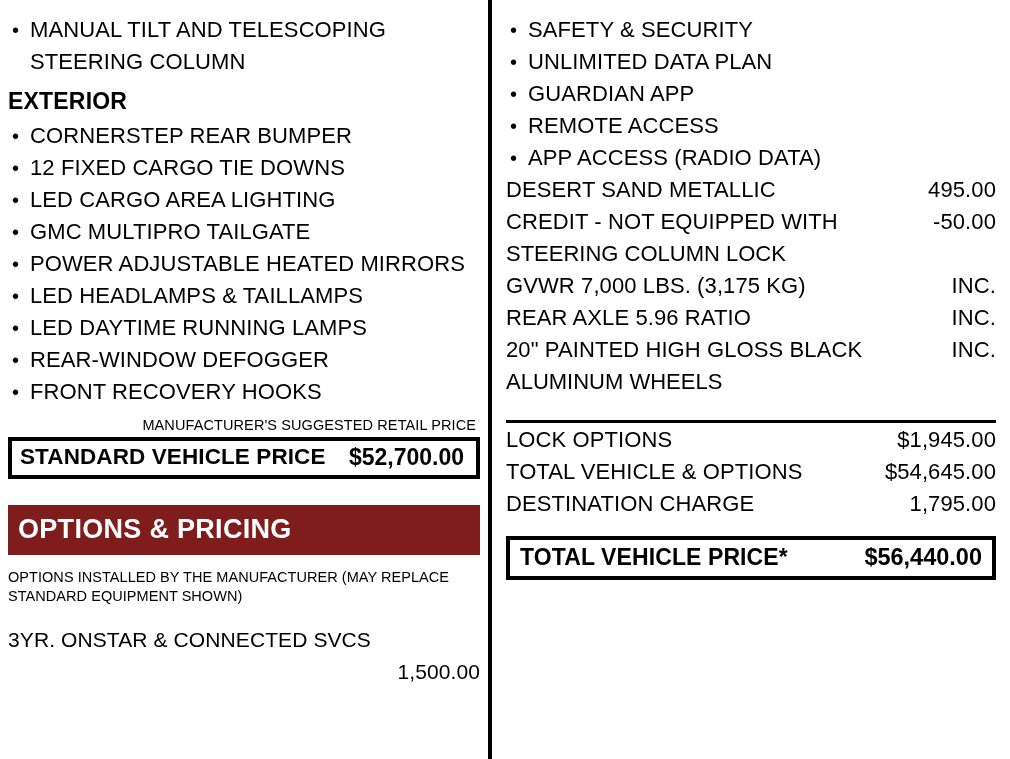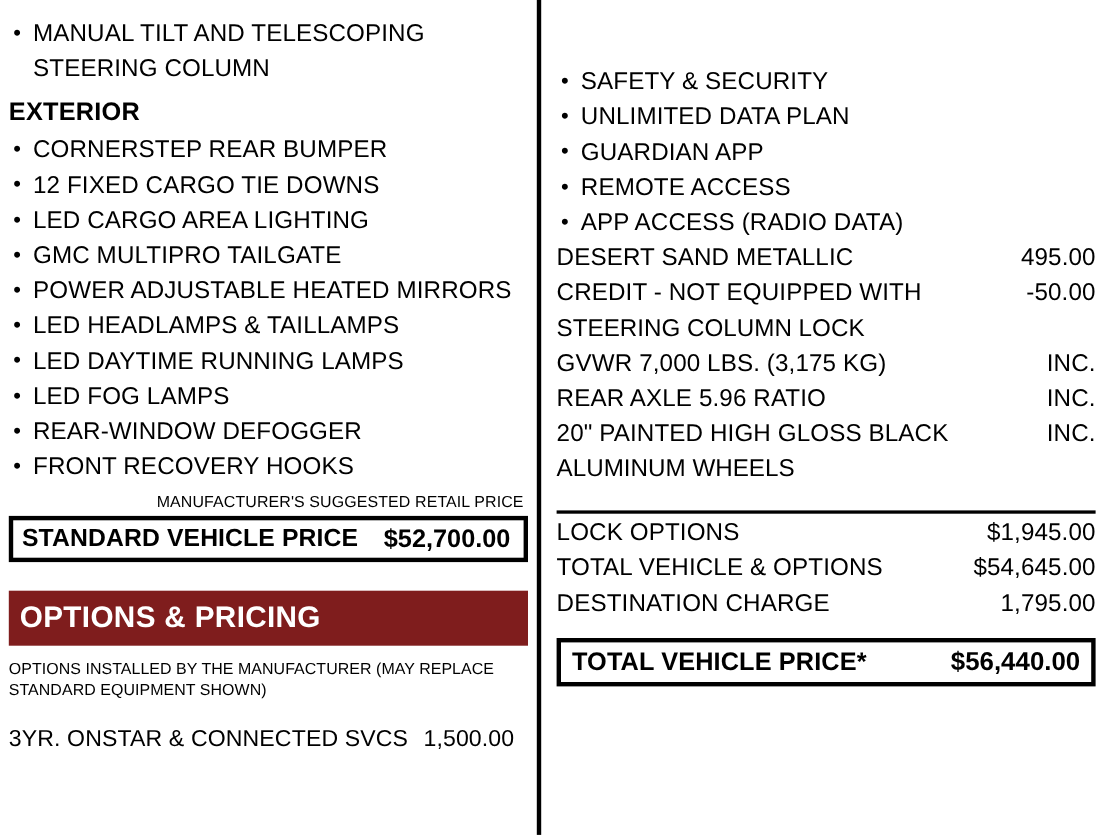--- a/index.html
+++ b/index.html
@@ -30,21 +30,20 @@
     padding: 0 8px 0 8px;
   }
   .divider {
     width: 4px;
     background: #000000;
     flex: 0 0 4px;
   }
   .col-right {
     width: 514px;
     padding: 0 10px 0 14px;
-    margin-top: 44px;
   }
 
   ul.feature-list {
     list-style: none;
     margin: 0;
     padding: 0;
   }
   ul.feature-list li {
     position: relative;
     padding-left: 22px;
@@ -114,20 +113,21 @@
     line-height: 19px;
     margin-top: 13px;
     letter-spacing: 0.05px;
   }
 
   .opt-row {
     display: flex;
     font-size: 21px;
     line-height: 32px;
     letter-spacing: 0.1px;
+    flex-direction: column;
   }
   .opt-row .amt {
     text-align: right;
     white-space: nowrap;
     padding-left: 14px;
   }
   .opt-row .desc {
     white-space: nowrap;
   }
   .opt-first {
@@ -200,21 +200,20 @@
     <div class="section-head">EXTERIOR</div>
 
     <ul class="feature-list">
       <li>CORNERSTEP REAR BUMPER</li>
       <li>12 FIXED CARGO TIE DOWNS</li>
       <li>LED CARGO AREA LIGHTING</li>
       <li>GMC MULTIPRO TAILGATE</li>
       <li>POWER ADJUSTABLE HEATED MIRRORS</li>
       <li>LED HEADLAMPS &amp; TAILLAMPS</li>
       <li>LED DAYTIME RUNNING LAMPS</li>
-      <li>LED FOG LAMPS</li>
       <li>REAR-WINDOW DEFOGGER</li>
       <li>FRONT RECOVERY HOOKS</li>
     </ul>
 
     <div class="msrp-caption">MANUFACTURER'S SUGGESTED RETAIL PRICE</div>
 
     <div class="price-box">
       <span class="label">STANDARD VEHICLE PRICE</span>
       <span class="value">$52,700.00</span>
     </div>

